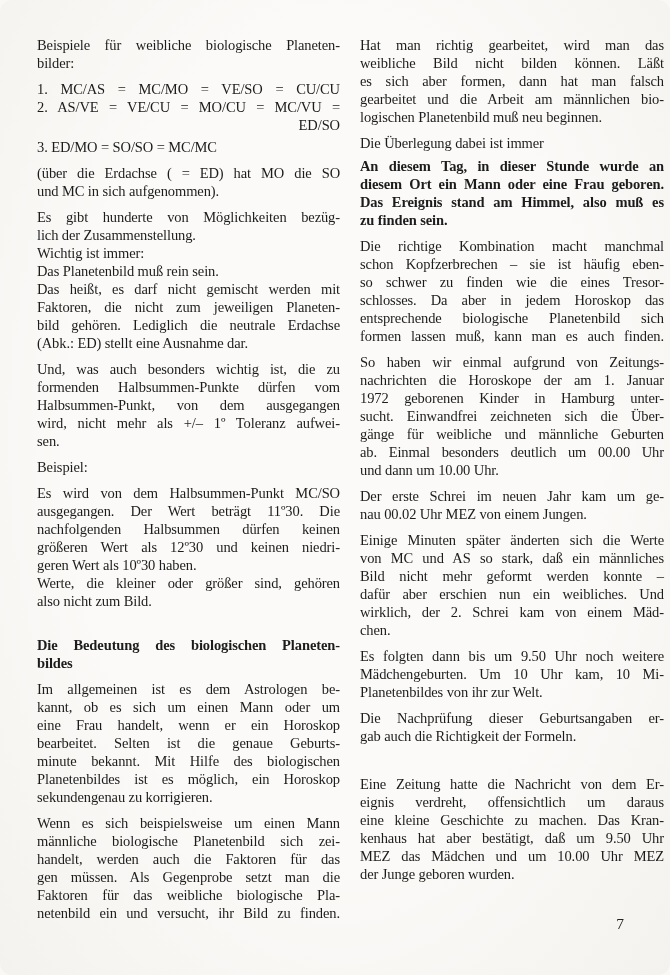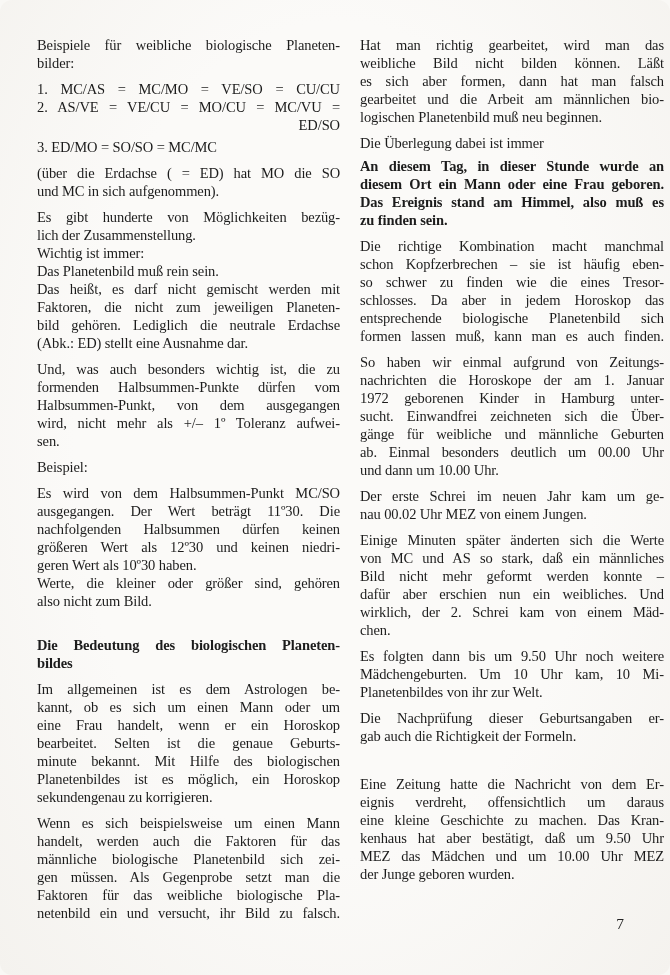--- a/index.html
+++ b/index.html
@@ -96,25 +96,25 @@
         <div class="line j">Im allgemeinen ist es dem Astrologen be-</div>
         <div class="line j">kannt, ob es sich um einen Mann oder um</div>
         <div class="line j">eine Frau handelt, wenn er ein Horoskop</div>
         <div class="line j">bearbeitet. Selten ist die genaue Geburts-</div>
         <div class="line j">minute bekannt. Mit Hilfe des biologischen</div>
         <div class="line j">Planetenbildes ist es möglich, ein Horoskop</div>
         <div class="line">sekundengenau zu korrigieren.</div>
       </div>
       <div class="para">
         <div class="line j">Wenn es sich beispielsweise um einen Mann</div>
+        <div class="line j">männliche biologische Planetenbild sich zei-</div>
         <div class="line j">handelt, werden auch die Faktoren für das</div>
-        <div class="line j">männliche biologische Planetenbild sich zei-</div>
         <div class="line j">gen müssen. Als Gegenprobe setzt man die</div>
         <div class="line j">Faktoren für das weibliche biologische Pla-</div>
-        <div class="line j">netenbild ein und versucht, ihr Bild zu falsch.</div>
+        <div class="line j">netenbild ein und versucht, ihr Bild zu finden.</div>
       </div>
     </div>
   <div class="col" id="right-col">
       <div class="para">
         <div class="line j">Hat man richtig gearbeitet, wird man das</div>
         <div class="line j">weibliche Bild nicht bilden können. Läßt</div>
         <div class="line j">es sich aber formen, dann hat man falsch</div>
         <div class="line j">gearbeitet und die Arbeit am männlichen bio-</div>
         <div class="line">logischen Planetenbild muß neu beginnen.</div>
       </div>

